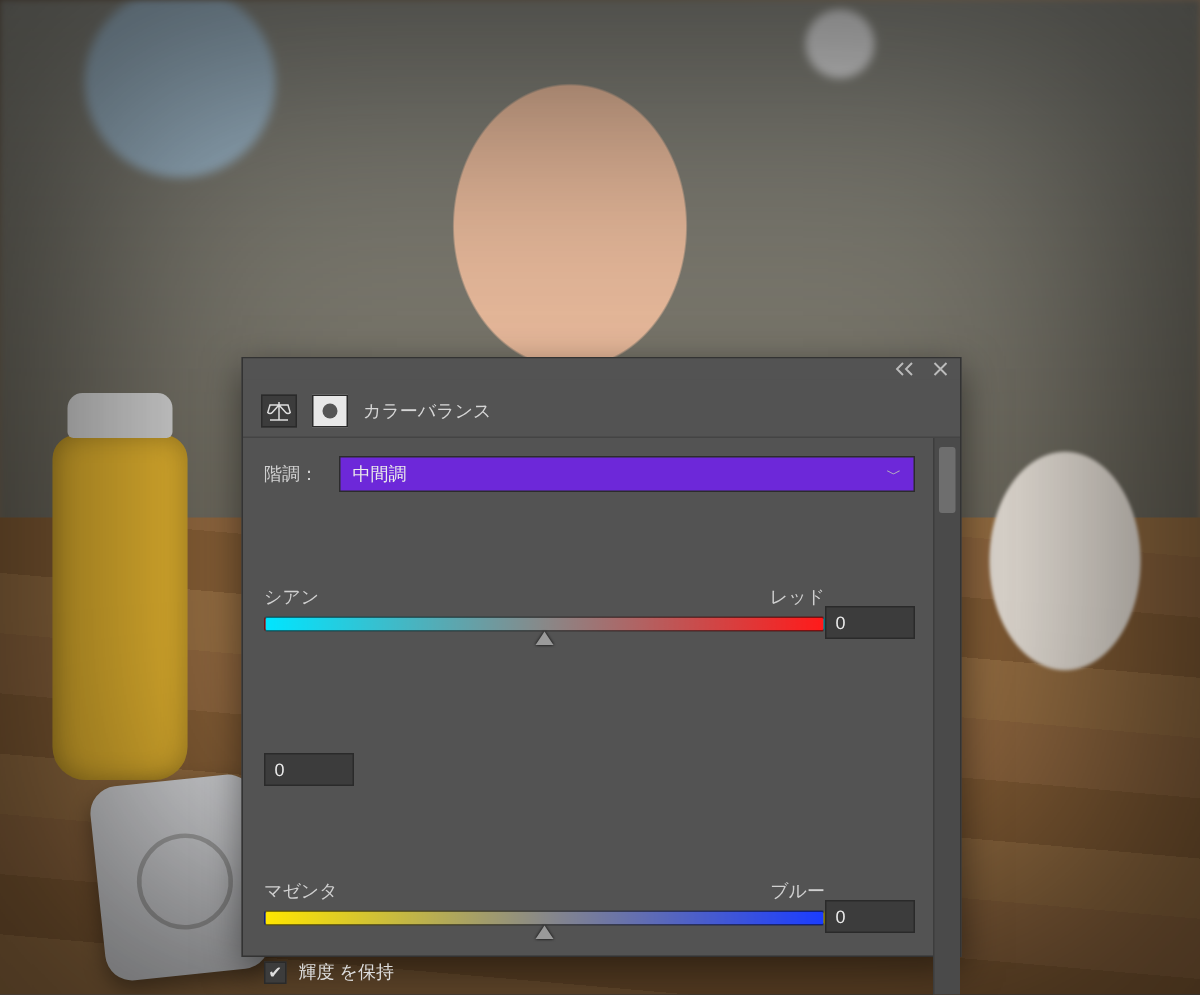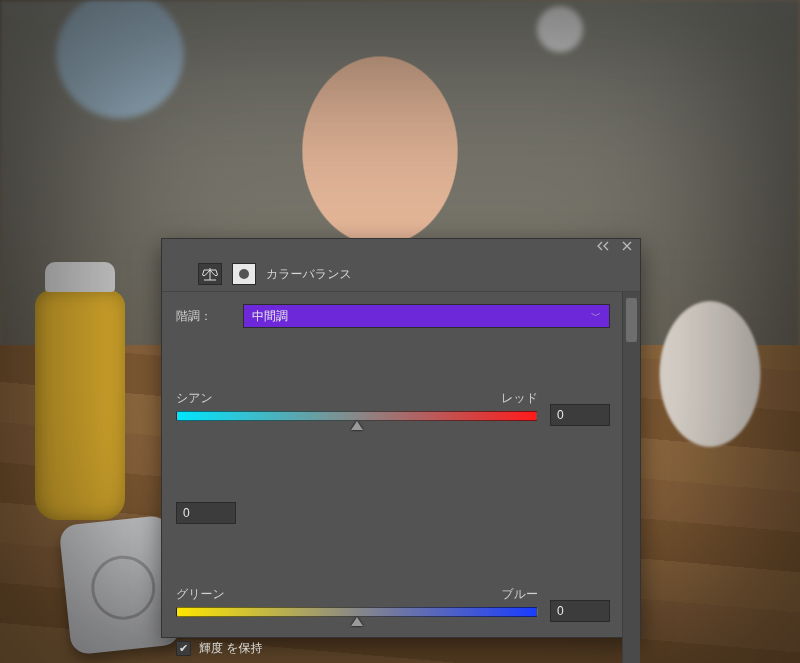--- a/index.html
+++ b/index.html
@@ -94,21 +94,20 @@
     padding: 0 14px; display:flex; align-items:center;
     background:#535353; color:#e6e6e6; font-size:12px;
     border-right:1px solid #3a3a3a;
   }
   .tabbar .menu-icon {
     margin-left:auto; width:28px; display:flex; align-items:center; justify-content:center; color:#bbb; cursor:pointer;
   }
   .adj-header {
     display:flex; align-items:center; gap:10px;
     padding: 10px 12px 6px 12px;
-    margin-left: 24px;
   }
   .icon-box {
     width:24px; height:22px; background:#3c3c3c; border:1px solid #2a2a2a;
     display:flex; align-items:center; justify-content:center;
   }
   .icon-box.light { background:#e8e8e8;}
   .icon-box svg, .icon-box .glyph { color:#ddd; }
   .adj-title { color:#d6d6d6; font-size:12px; }
 
   .body-area {
@@ -120,21 +119,21 @@
   }
   .scrollbar {
     width:18px; background:#4a4a4a; border-left:1px solid #3d3d3d;
     position:relative;
   }
   .scrollbar .thumb {
     position:absolute; left:3px; right:3px; top:6px; height:44px;
     background:#6e6e6e; border-radius:2px;
   }
 
-  .row { display:flex; align-items:center; gap:27px; }
+  .row { display:flex; align-items:center; gap:10px; }
   .lbl { color:#d0d0d0; font-size:12px; width:40px; }
   .select {
     flex:1; height:24px; background:#6d28d9; border:1px solid #2c2c2c;
     display:flex; align-items:center; justify-content:space-between;
     padding:0 8px; color:#eaeaea; font-size:12px;
   }
   .select .chev { color:#bbb; font-size:10px;}
   .slider-block .labels {
     display:flex; justify-content:space-between; font-size:12px; color:#d0d0d0; margin-bottom:4px;
   }
@@ -142,21 +141,21 @@
     height:10px; border:1px solid rgba(0,0,0,.5); border-radius:2px; position:relative;
   }
   .grad-cr { background: linear-gradient(90deg,#00e5ff 0%, #888 50%, #ff1a1a 100%); }
   .grad-mg { background: linear-gradient(90deg,#ff1adf 0%, #888 50%, #19e619 100%); }
   .grad-yb { background: linear-gradient(90deg,#ffe600 0%, #888 50%, #1a3cff 100%); }
   .thumb-tri {
     position:absolute; left:50%; top:9px; transform:translateX(-50%);
     width:0;height:0;border-left:6px solid transparent;border-right:6px solid transparent;border-bottom:9px solid #9a9a9a;
     filter: drop-shadow(0 0 1px #000);
   }
-  .slider-row { display:flex; align-items:flex-start; gap:12px;margin-top:48px;}
+  .slider-row { display:flex; align-items:flex-start; gap:0;margin-top:48px;}
   .slider-col { flex:1; }
   .numbox {
     width:60px; height:22px; background:#3c3c3c; border:1px solid #2a2a2a;
     color:#eaeaea; display:flex; align-items:center; padding:0 6px; font-size:12px; margin-top:14px;
   }
   .checkbox-row { display:flex; align-items:center; gap:8px; padding-top:4px; color:#ddd;}
   .checkbox {
     width:15px; height:15px; background:#3c3c3c; border:1px solid #2a2a2a;
     display:flex; align-items:center; justify-content:center; font-size:11px; color:#ddd;
   }
@@ -245,21 +244,21 @@
 
         <div class="slider-row">
           <div class="numbox">
             <span>0</span>
           </div>
         </div>
 
         <div class="slider-row">
           <div class="slider-col slider-block">
             <div class="labels">
-              <span>グリーン</span>
+              <span>マゼンタ</span>
               <span>ブルー</span>
             </div>
             <div class="slider-track grad-yb">
               <div class="thumb-tri"></div>
             </div>
           </div>
           <div class="numbox">
             <span>0</span>
           </div>
         </div>

